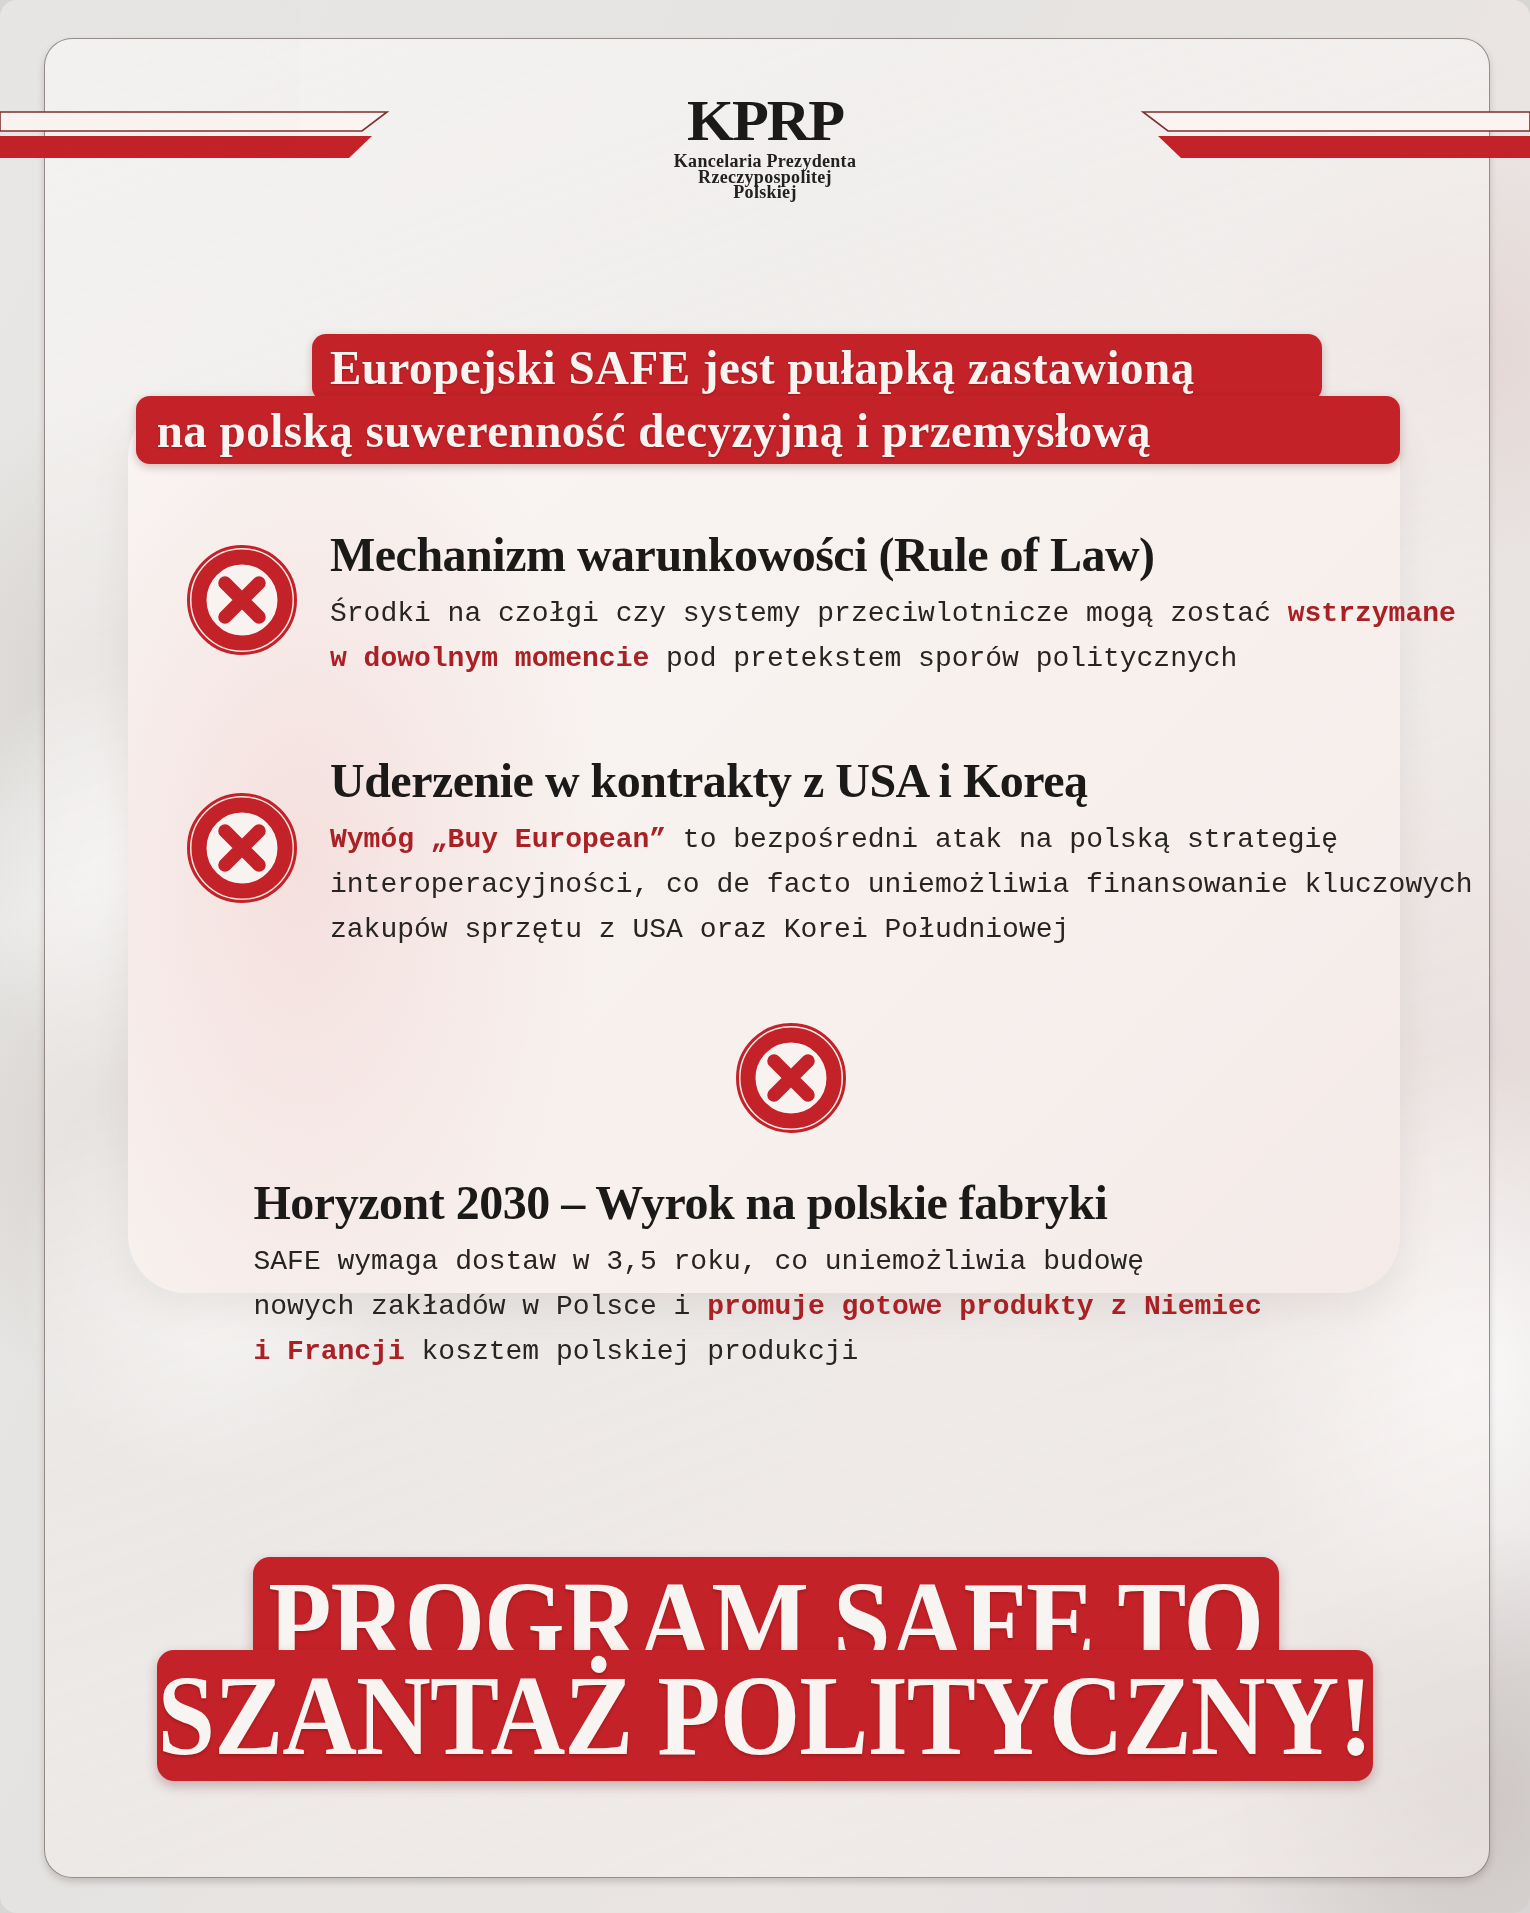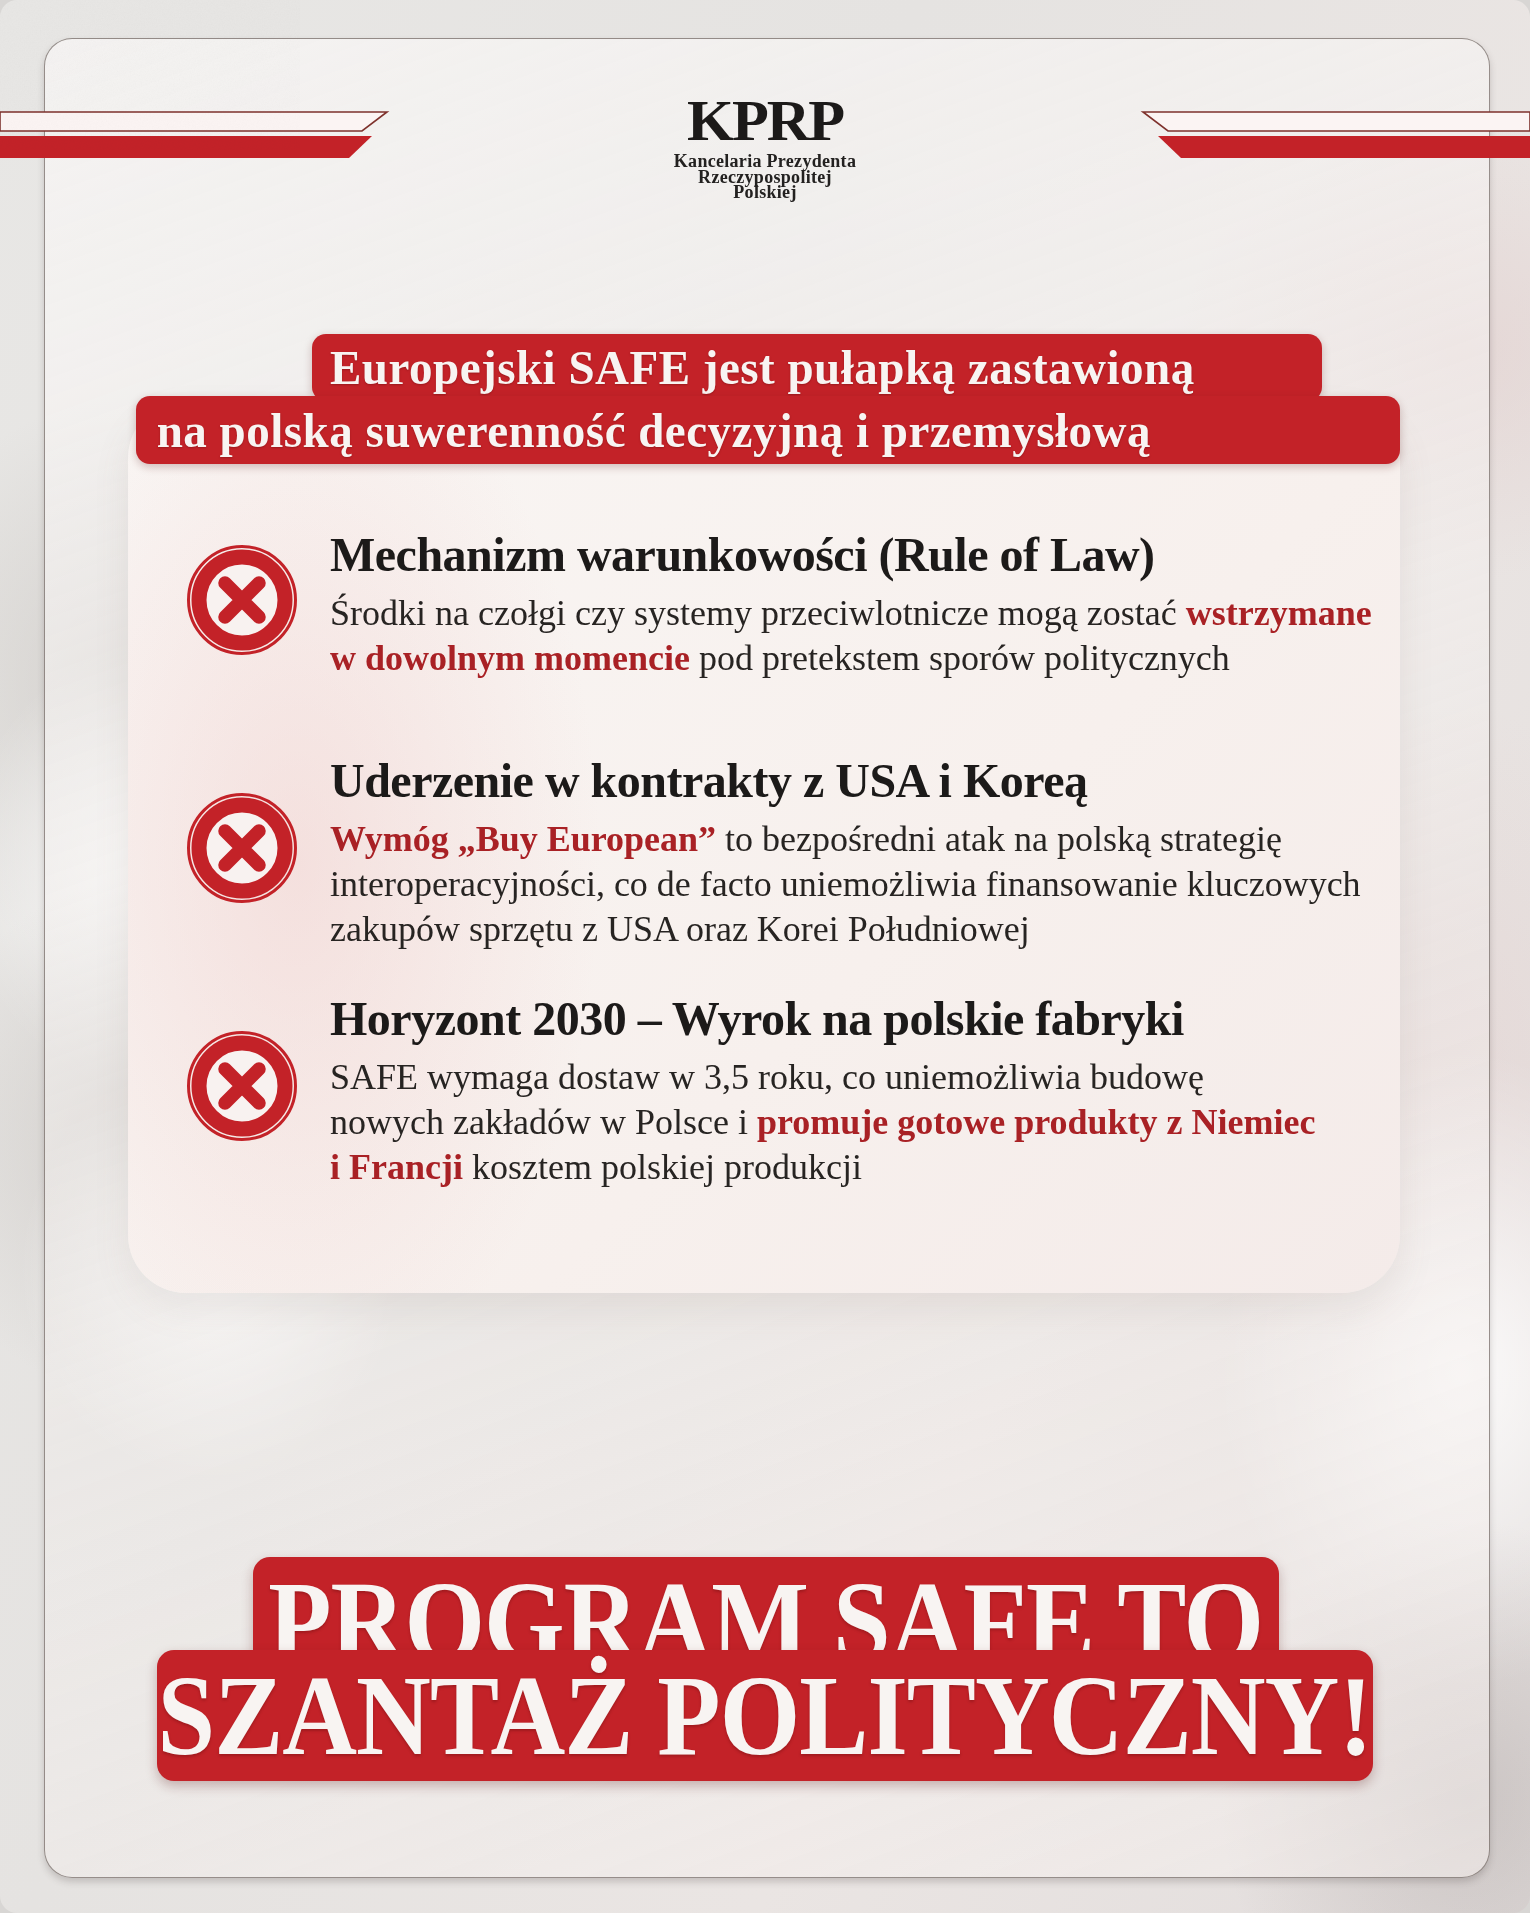--- a/index.html
+++ b/index.html
@@ -38,28 +38,28 @@
   .banner-1{left:312px;top:334px;width:1010px;height:67px;z-index:3;}
   .banner-2{left:136px;top:396px;width:1264px;height:68px;z-index:4;}
 
   .panel{position:absolute;left:128px;top:400px;width:1272px;height:893px;border-radius:58px;z-index:2;
     background:
       radial-gradient(420px 760px at 170px 52%,rgba(238,193,191,.38),rgba(238,193,191,0) 72%),
       linear-gradient(135deg,#f9f6f4,#f7f0ed 60%,#f4ebe9);
     box-shadow:0 16px 36px rgba(120,95,92,.10);}
 
   .bullet{position:absolute;left:186px;width:1210px;display:flex;gap:32px;z-index:5;align-items:center;}
-  .bullet-1{top:518px;} .bullet-2{top:744px;} .bullet-3{top:982px;}
+  .bullet-1{top:518px;} .bullet-2{top:744px;} .bullet-3{top:1022px;flex-direction:column;}
   .xicon{width:112px;height:112px;flex:0 0 112px;}
   .xicon .disc{fill:#f8f2f0;}
   .xicon .ring{fill:none;stroke:var(--accent-red,#c32228);}
   .xicon .cross{fill:none;stroke:var(--accent-red,#c32228);stroke-width:13.5;stroke-linecap:round;}
   .bullet-text{padding-top:8px;width:1075px;}
   .bullet-title{font-size:48px;font-weight:bold;line-height:58px;color:var(--ink,#1c1a19);letter-spacing:-.5px;}
-  .bullet-body{margin-top:7px;font-size:36px;line-height:45px;color:var(--body-ink,#272422);white-space:pre;}
+  .bullet-body{margin-top:7px;font-size:28px;line-height:45px;color:var(--body-ink,#272422);white-space:pre;font-family:Liberation Mono, monospace;}
   .bullet-body .em{color:var(--emphasis-text-red,#a92125);font-weight:bold;}
 
   .footer-box{position:absolute;display:flex;align-items:center;justify-content:center;
     background:var(--accent-red,#c32228);border-radius:17px;z-index:5;
     box-shadow:0 5px 12px rgba(90,20,20,.28);}
   .footer-box span{color:var(--text-on-red,#f8f4f2);font-weight:bold;font-size:115px;white-space:nowrap;
     transform:scaleX(.9);letter-spacing:-1px;text-shadow:0 2px 3px rgba(80,10,10,.3);}
   .f1{left:420px;top:1382px;width:690px;height:119px;}
   .f2{left:253px;top:1515px;width:1026px;height:129px;margin-top:42px;}
   .f3{left:157px;top:1650px;width:1216px;height:131px;}

